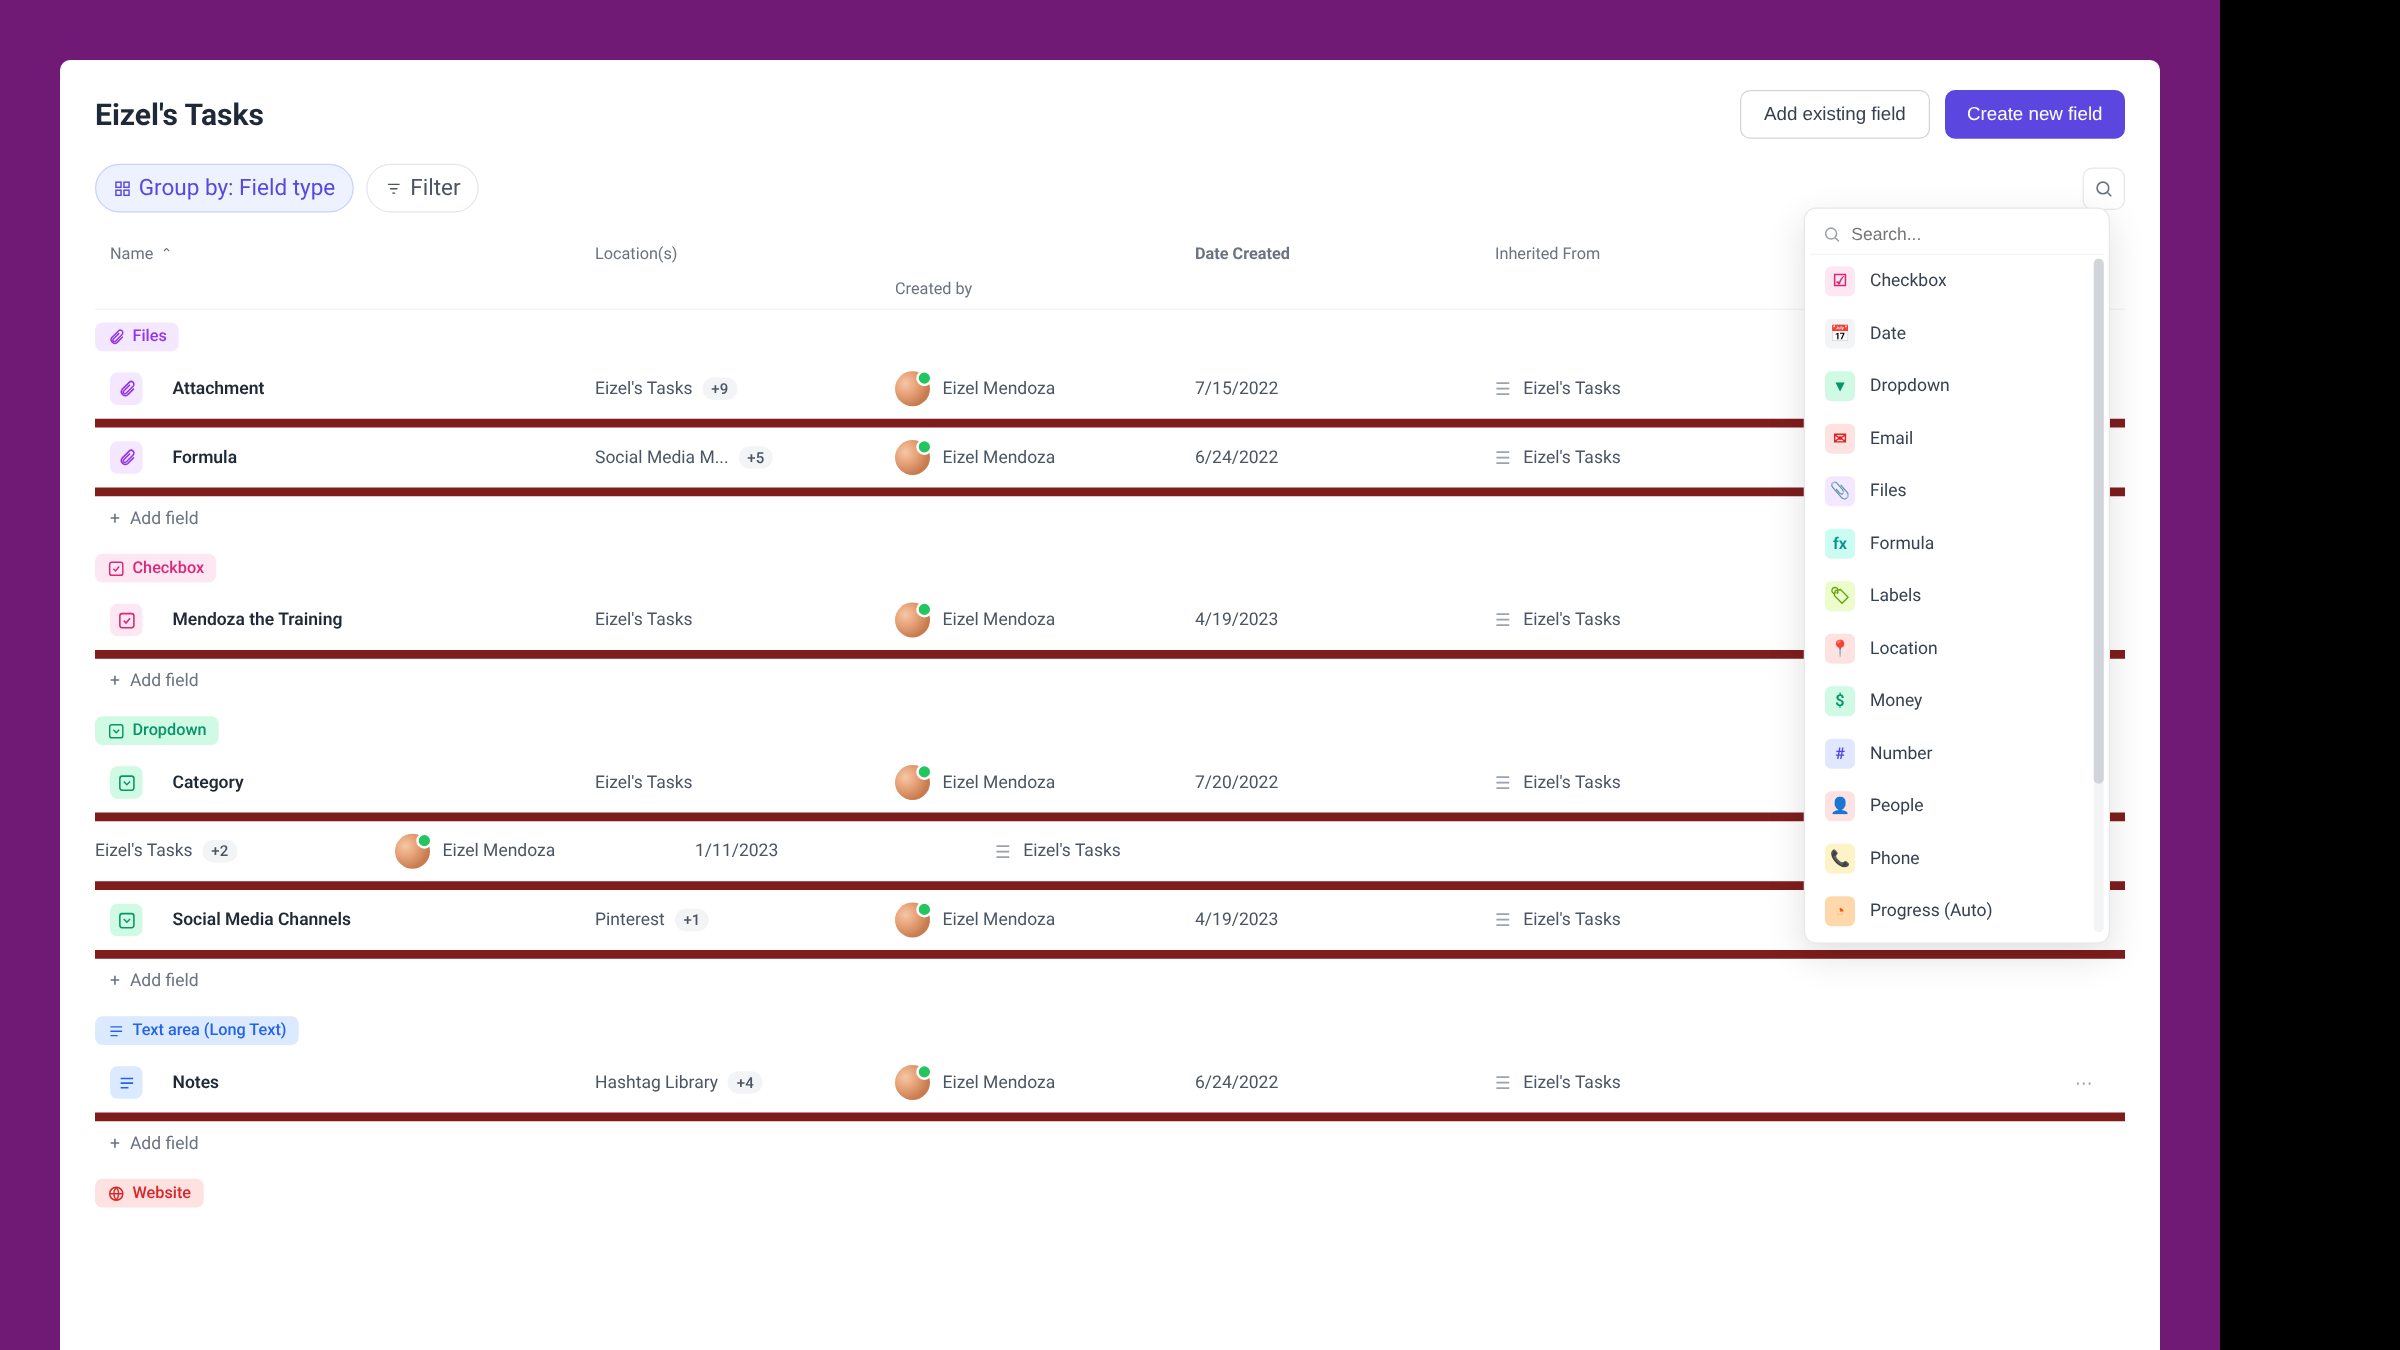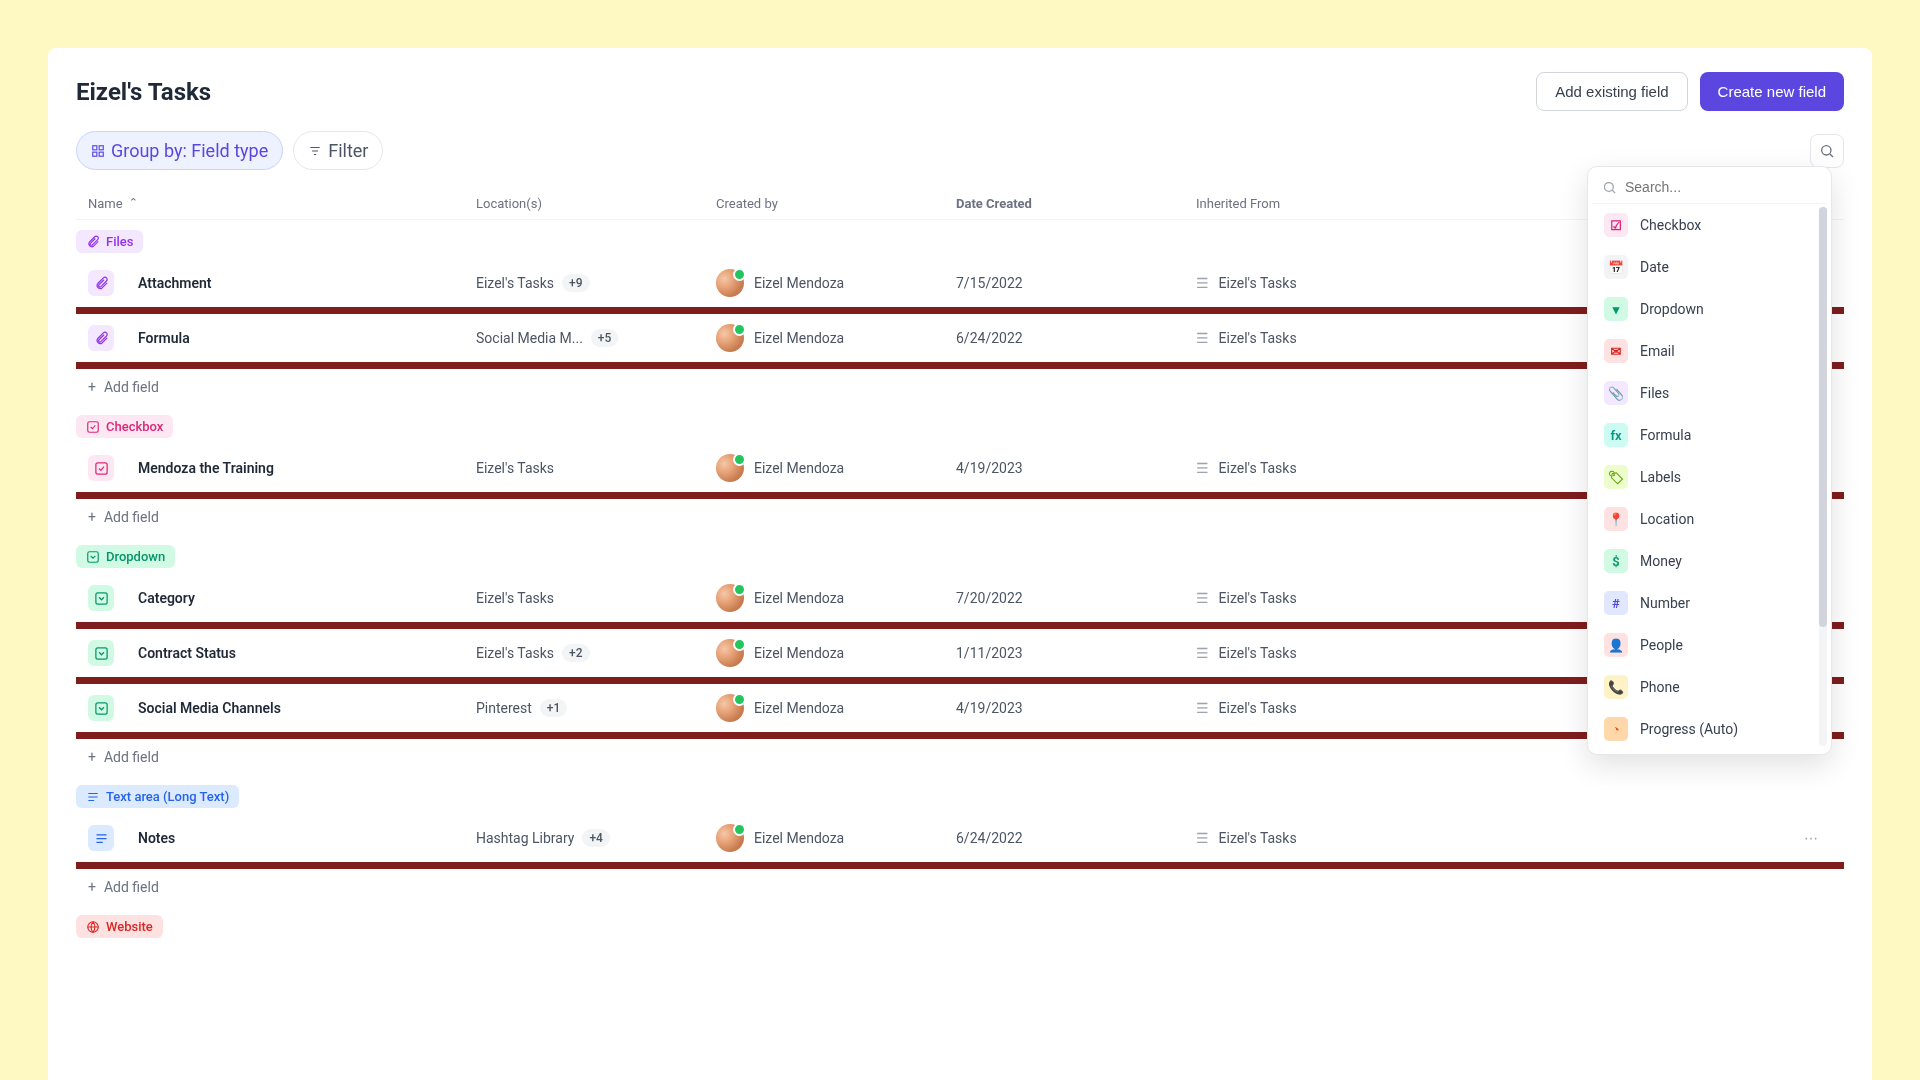--- a/index.html
+++ b/index.html
@@ -1,17 +1,17 @@
 <!DOCTYPE html>
 <html><head>
 <meta charset="utf-8">
 <style>
 * { box-sizing: border-box; margin: 0; padding: 0; }
 body { font-family: -apple-system, BlinkMacSystemFont, 'Segoe UI', Roboto, sans-serif; background: #000; font-size: 14px; color: #1f2937; }
-.viewport { width: 1920px; height: 1080px; background: #fef9c3; position: relative; }
+.viewport { width: 1776px; height: 1080px; background: #701a75; position: relative; }
 .app-frame { position: absolute; left: 48px; top: 48px; right: 48px; bottom: 0; background: #fff; border-radius: 8px 8px 0 0; overflow: hidden; }
 .page-content { padding: 24px 28px 0; height: 100%; overflow: hidden; position: relative; }
 
 .header-row { display: flex; align-items: center; justify-content: space-between; margin-bottom: 20px; }
 .page-title { font-size: 24px; font-weight: 700; color: #1f2937; }
 .header-actions { display: flex; gap: 12px; }
 .btn { padding: 10px 18px; border-radius: 8px; font-size: 15px; font-weight: 500; border: none; cursor: pointer; }
 .btn-secondary { background: #fff; border: 1px solid #d1d5db; color: #374151; }
 .btn-primary { background: #5b47e0; color: #fff; }
 
@@ -19,21 +19,21 @@
 .toolbar-left { display: flex; gap: 10px; }
 .chip { display: inline-flex; align-items: center; gap: 6px; padding: 8px 14px; border-radius: 20px; font-size: 18px; cursor: pointer; }
 .chip-active { background: #eef2ff; color: #5b47e0; border: 1px solid #c7d2fe; }
 .chip-plain { background: #fff; color: #4b5563; border: 1px solid #e5e7eb; }
 .chip svg { width: 14px; height: 14px; }
 .search-btn { width: 34px; height: 34px; border: 1px solid #e5e7eb; border-radius: 8px; background: #fff; display: flex; align-items: center; justify-content: center; }
 
 .columns-header { display: flex; padding: 8px 0; font-size: 13px; color: #6b7280; border-bottom: 1px solid #f3f4f6; }
 .col-name { flex: 0 0 400px; padding-left: 12px; display: flex; gap: 6px; }
 .col-loc { flex: 0 0 240px; }
-.col-by { flex: 0 0 240px; }
+.col-by { flex: 0 0 240px; margin-top: 28px; }
 .col-date { flex: 0 0 240px; font-weight: bold; }
 .col-inh { flex: 1; }
 .sort-arrow { font-size: 11px; }
 
 .group-header { padding: 10px 0 6px; }
 .group-chip { display: inline-flex; align-items: center; gap: 6px; padding: 4px 10px; border-radius: 6px; font-size: 13px; font-weight: 500; }
 .group-files { background: #f3e8ff; color: #9333ea; }
 .group-files svg { stroke: #9333ea; }
 .group-checkbox { background: #fce7f3; color: #db2777; }
 .group-checkbox svg { stroke: #db2777; }
@@ -273,29 +273,20 @@
           </div>
         <div class="r-date">7/20/2022</div>
         <div class="r-inh">
             <span class="list-glyph">☰</span>
             <span>Eizel's Tasks</span>
           </div>
         <div class="r-actions">⋯</div>
       </div>
 
       <div class="data-row">
-        <div class="r-name">
-            <span class="row-icon ri-drop">
-              <svg viewBox="0 0 24 24">
-                <rect x="3" y="3" width="18" height="18" rx="3"></rect>
-                <path d="M8 10l4 4 4-4"></path>
-              </svg>
-            </span>
-            <span class="field-name">Contract Status</span>
-          </div>
         <div class="r-loc">
             <span>Eizel's Tasks</span>
             <span class="badge-count">+2</span>
           </div>
         <div class="r-by">
             <span class="avatar"></span>
             <span>Eizel Mendoza</span>
           </div>
         <div class="r-date">1/11/2023</div>
         <div class="r-inh">

